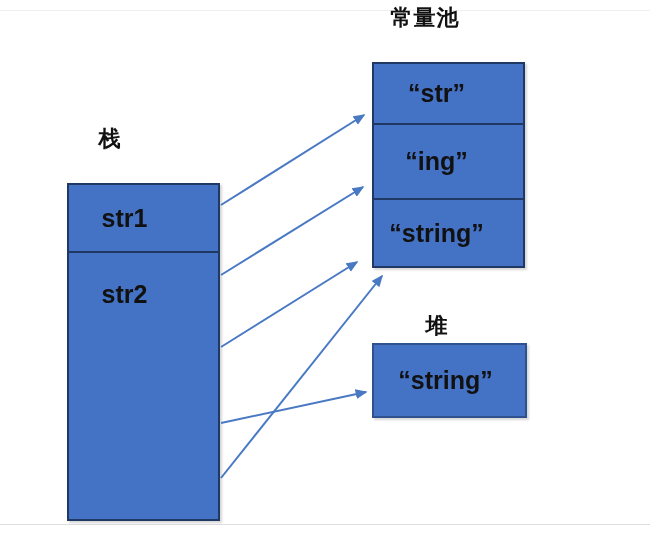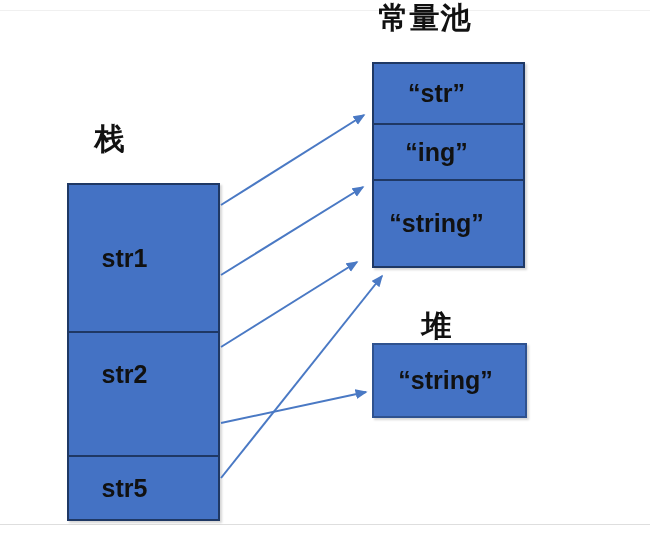--- a/index.html
+++ b/index.html
@@ -3,41 +3,41 @@
 <meta charset="utf-8">
 <style>
   html,body{margin:0;padding:0;background:#ffffff;}
   .canvas{
     position:relative;width:650px;height:536px;background:#ffffff;overflow:hidden;
     font-family:"Liberation Sans","DejaVu Sans",sans-serif;
   }
   .edge-line{position:absolute;left:0;width:650px;height:0;border-top:1px solid #f0f0f0;}
   .edge-line.bottom{border-top:1px solid #dedede;}
   .diagram-title{
-    position:absolute;text-align:center;font-weight:bold;font-size:30px;line-height:34px;
+    position:absolute;text-align:center;font-weight:bold;font-size:22px;line-height:34px;
     color:var(--text,#111);letter-spacing:1px;white-space:nowrap;
   }
   .title-pool{left:347px;top:1px;width:156px;}
   .title-stack{left:80px;top:122px;width:60px;}
   .title-heap{left:407px;top:309px;width:60px;}
   .box{
     position:absolute;box-sizing:border-box;display:flex;flex-direction:column;
     background:var(--box-fill,#4472C4);
     border:2px solid var(--box-border,#1F3864);
     box-shadow:2px 2px 2px rgba(90,90,90,0.25);
   }
   .stack-box{left:67px;top:183px;width:153px;height:338px;}
   .pool-box{left:372px;top:62px;width:153px;height:206px;}
   .heap-box{left:372px;top:343px;width:155px;height:75px;border-color:var(--heap-border,#2F528F);}
   .cell{
     display:flex;align-items:center;justify-content:center;
     font-weight:bold;font-size:25px;color:var(--text,#111);box-sizing:border-box;
     white-space:nowrap;
   }
-  .stack-box .cell{padding-right:38px;margin-top:40px;}
+  .stack-box .cell{padding-right:38px;}
   .pool-box .cell{padding-right:24px;text-align:right;}
   .heap-box .cell{padding-right:8px;}
   .stack-box .cell + .cell, .pool-box .cell + .cell{border-top:2px solid var(--box-border,#1F3864);}
   .fill{flex:1 1 auto;}
   .arrows{position:absolute;left:0;top:0;pointer-events:none;}
   .arrow-line{stroke:var(--arrow,#4472C4);stroke-width:2;fill:none;}
   .arrow-head{fill:var(--arrow,#4472C4);}
 </style>
 </head>
 <body>
@@ -47,26 +47,25 @@
   <div class="edge-line" style="top:10px"></div>
   <div class="edge-line bottom" style="top:524px"></div>
 
   <div class="diagram-title title-pool">常量池</div>
   <div class="diagram-title title-stack">栈</div>
   <div class="diagram-title title-heap">堆</div>
 
   <div class="box stack-box">
     <div class="cell" style="height:66px">str1</div>
     <div class="cell" style="height:84px">str2</div>
-    <div class="cell fill">str5</div>
   </div>
 
   <div class="box pool-box">
     <div class="cell" style="height:59px">“str”</div>
-    <div class="cell" style="height:56px">“ing”</div>
+    <div class="cell" style="height:75px">“ing”</div>
     <div class="cell fill">“string”</div>
   </div>
 
   <div class="box heap-box">
     <div class="cell fill">“string”</div>
   </div>
 
   <svg class="arrows" width="650" height="536" viewBox="0 0 650 536">
     <defs>
       <marker id="ah" markerWidth="7" markerHeight="6" refX="5.2" refY="2.5" orient="auto">

